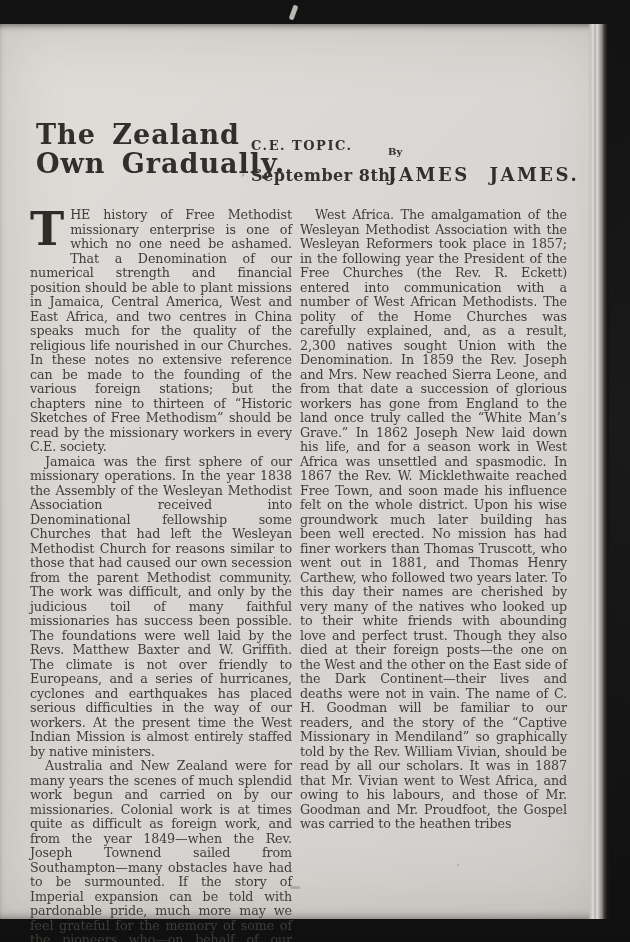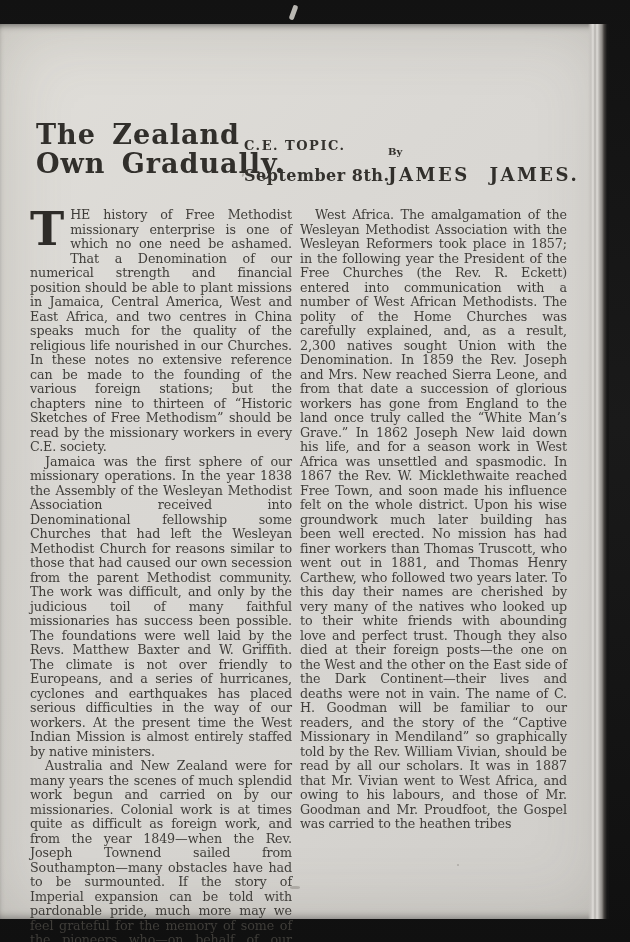--- a/index.html
+++ b/index.html
@@ -27,21 +27,21 @@
     position:absolute;left:291px;top:5px;width:5px;height:15px;
     background:#b9b7b2;transform:rotate(20deg);border-radius:2px;
   }
   .speck{position:absolute;background:#8f8c86;border-radius:50%;opacity:.55;}
   
   .title{
     position:absolute;left:36px;top:96px;
     font-size:27px;line-height:29px;font-weight:bold;color:#312f2b;
     letter-spacing:1px;word-spacing:6px;
   }
-  .topic{position:absolute;left:244px;top:114px;color:#34322e;}
+  .topic{position:absolute;left:251px;top:114px;color:#34322e;}
   .topic-label{font-size:13px;font-weight:bold;letter-spacing:1.5px;}
   .topic-date{font-size:16px;font-weight:bold;letter-spacing:0.5px;margin-top:13px;}
   .byline{position:absolute;left:388px;top:122px;color:#312f2b;}
   .by-prefix{font-size:10px;font-weight:bold;}
   .author{font-size:18px;font-weight:bold;letter-spacing:2.5px;word-spacing:11px;margin-top:7px;}
   
   .content{position:absolute;left:30px;top:184px;width:537px;}
   .columns{display:flex;gap:8px;}
   .col{width:262px;font-size:12.7px;line-height:14.5px;color:#3f3d39;
        text-align:justify;letter-spacing:-0.1px;}

